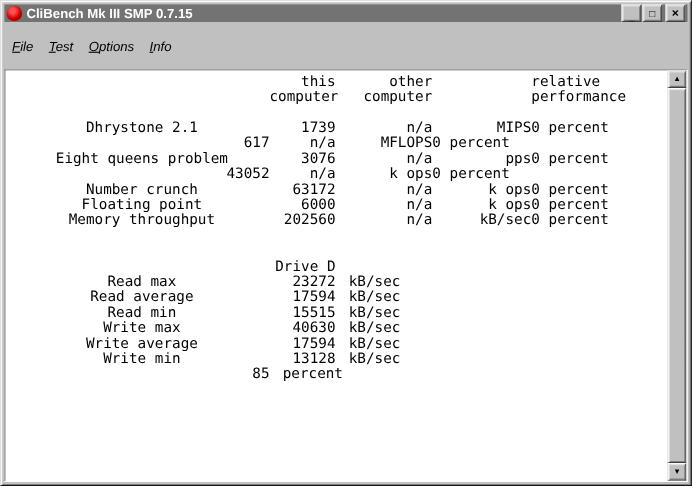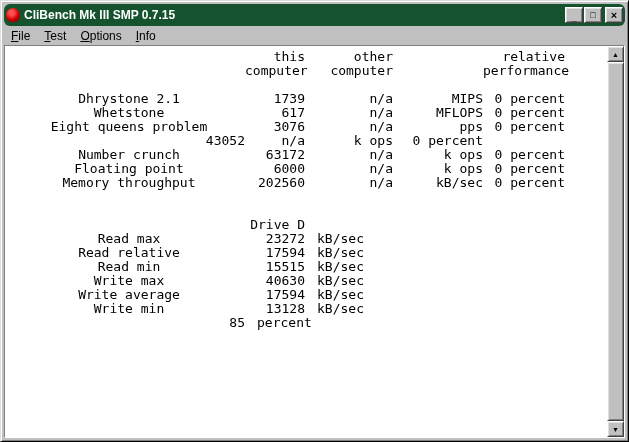--- a/index.html
+++ b/index.html
@@ -16,27 +16,26 @@
     height: 442px;
     background: #c0c0c0;
     border: 1px solid;
     border-color: #dfdfdf #000000 #000000 #dfdfdf;
     box-shadow: inset 1px 1px 0 #ffffff, inset -1px -1px 0 #808080;
     padding: 3px;
     display: flex;
     flex-direction: column;
   }
   .titlebar {
-    height: 22px;
-    background: #14532d;
+    height: 16px;
+    background: #737373;
     display: flex;
     align-items: center;
     padding: 0 2px;
     flex: 0 0 auto;
-    border-radius: 6px;
   }
   .app-icon {
     width: 14px;
     height: 14px;
     margin-right: 4px;
     background: radial-gradient(circle at 40% 35%, #ff5050 0 20%, #cc0000 55%, #660000 100%);
     border-radius: 50% 50% 45% 45%;
     flex: 0 0 auto;
   }
   .title-text {
@@ -64,22 +63,23 @@
     line-height: 1;
     margin-left: 1px;
     cursor: default;
   }
   .win-btn.min span { position: relative; top: 3px; }
   .win-btn.close { margin-left: 3px; font-size: 11px; }
   .menubar {
     height: 19px;
     display: flex;
     align-items: center;
-    padding: 0 0;
+    padding: 12px 0;
     flex: 0 0 auto;
+    font-style: italic;
   }
   .menu-item {
     font-size: 12px;
     color: #000;
     padding: 2px 7px;
     cursor: default;
   }
   .menu-item::first-letter { text-decoration: underline; }
   .content {
     flex: 1 1 auto;
@@ -101,21 +101,21 @@
   .row {
     display: grid;
     grid-template-columns: 232px 60px 88px 90px 82px;
     height: 14px;
     white-space: nowrap;
   }
   .row .c1 { text-align: center; }
   .row .c2 { text-align: right; }
   .row .c3 { text-align: right; }
   .row .c4 { text-align: right; padding-left: 18px; box-sizing: border-box; }
-  .row .c5 { text-align: right; }
+  .row .c5 { text-align: left; }
   .row.hdr { height: 28px; }
   .pre { white-space: pre-line; }
   .row.drive .c3 { text-align: left; padding-left: 12px; box-sizing: border-box; }
   .sp { height: 14px; }
   .sp2 { height: 28px; }
   .scrollbar {
     position: absolute;
     top: 0; right: 0; bottom: 0;
     width: 17px;
     background-image: conic-gradient(#ffffff 0 25%, #c0c0c0 0 50%, #ffffff 0 75%, #c0c0c0 0);
@@ -199,21 +199,20 @@
       <div class="sp"></div>
 
       <div class="row">
         <div class="c1">Dhrystone 2.1</div>
         <div class="c2">1739</div>
         <div class="c3">n/a</div>
         <div class="c4">MIPS</div>
         <div class="c5">0 percent</div>
       </div>
       <div class="row">
-        <div class="c1">Whetstone</div>
         <div class="c2">617</div>
         <div class="c3">n/a</div>
         <div class="c4">MFLOPS</div>
         <div class="c5">0 percent</div>
       </div>
       <div class="row">
         <div class="c1">Eight queens problem</div>
         <div class="c2">3076</div>
         <div class="c3">n/a</div>
         <div class="c4">pps</div>
@@ -258,21 +257,21 @@
       </div>
 
       <div class="row drive">
         <div class="c1">Read max</div>
         <div class="c2">23272</div>
         <div class="c3">kB/sec</div>
         <div class="c4"></div>
         <div class="c5"></div>
       </div>
       <div class="row drive">
-        <div class="c1">Read relative</div>
+        <div class="c1">Read average</div>
         <div class="c2">17594</div>
         <div class="c3">kB/sec</div>
         <div class="c4"></div>
         <div class="c5"></div>
       </div>
       <div class="row drive">
         <div class="c1">Read min</div>
         <div class="c2">15515</div>
         <div class="c3">kB/sec</div>
         <div class="c4"></div>

